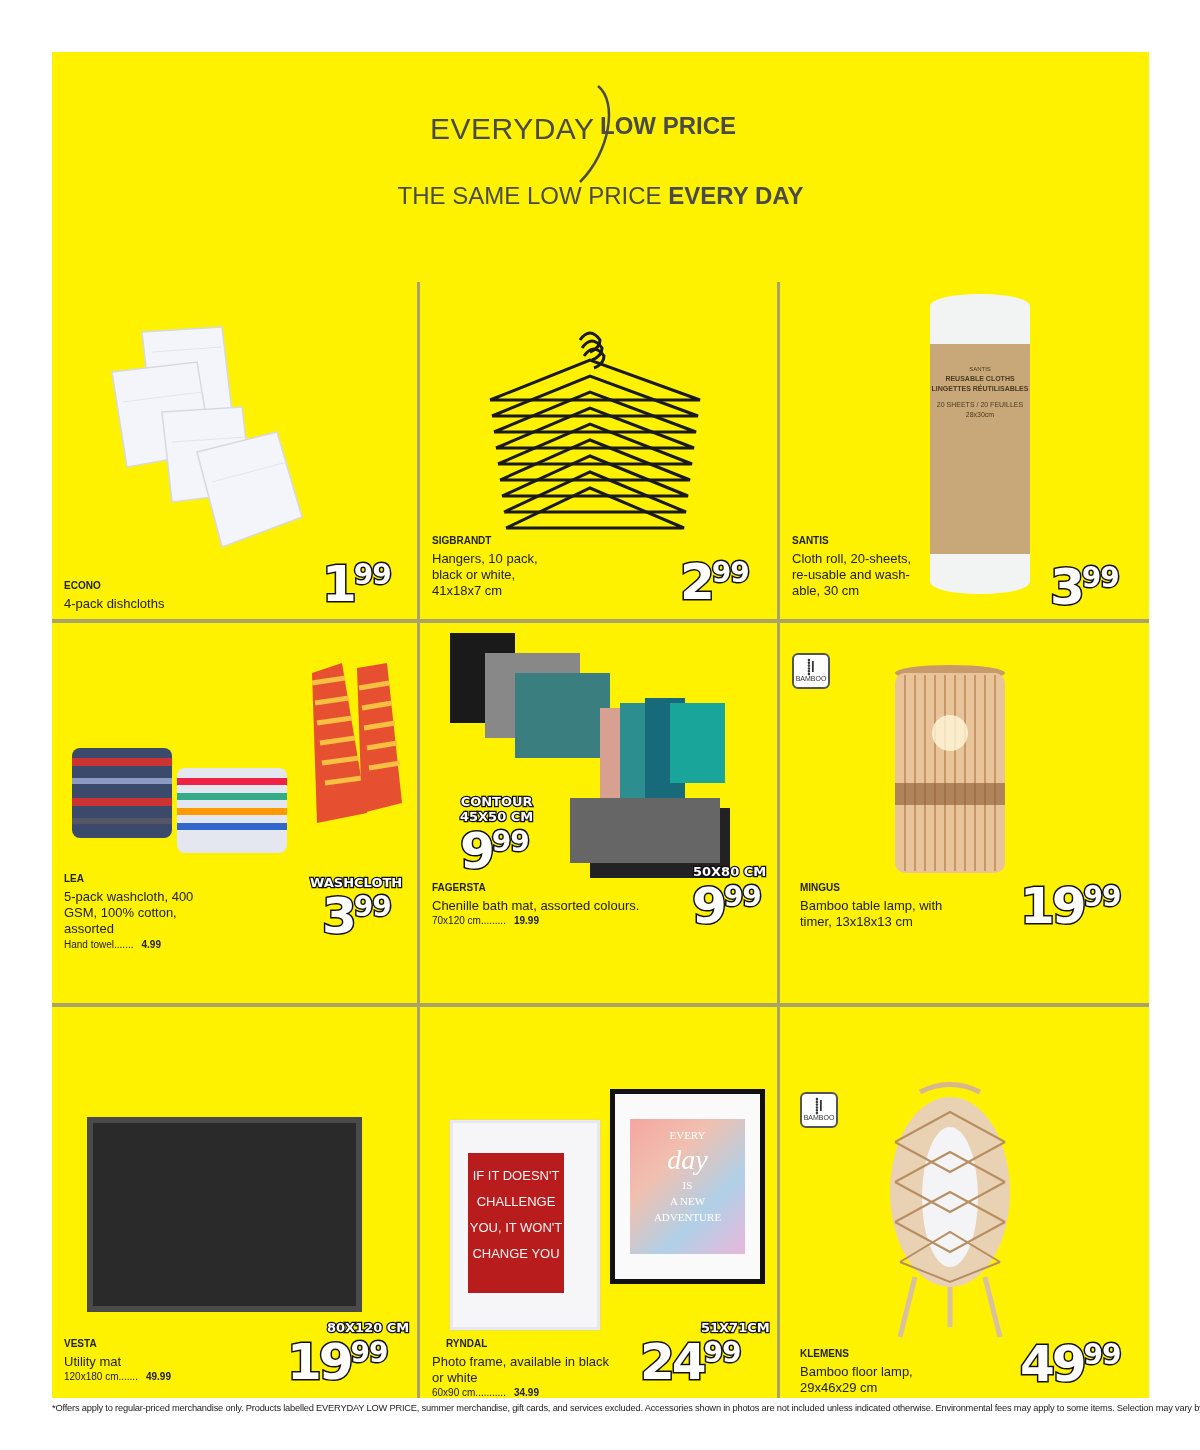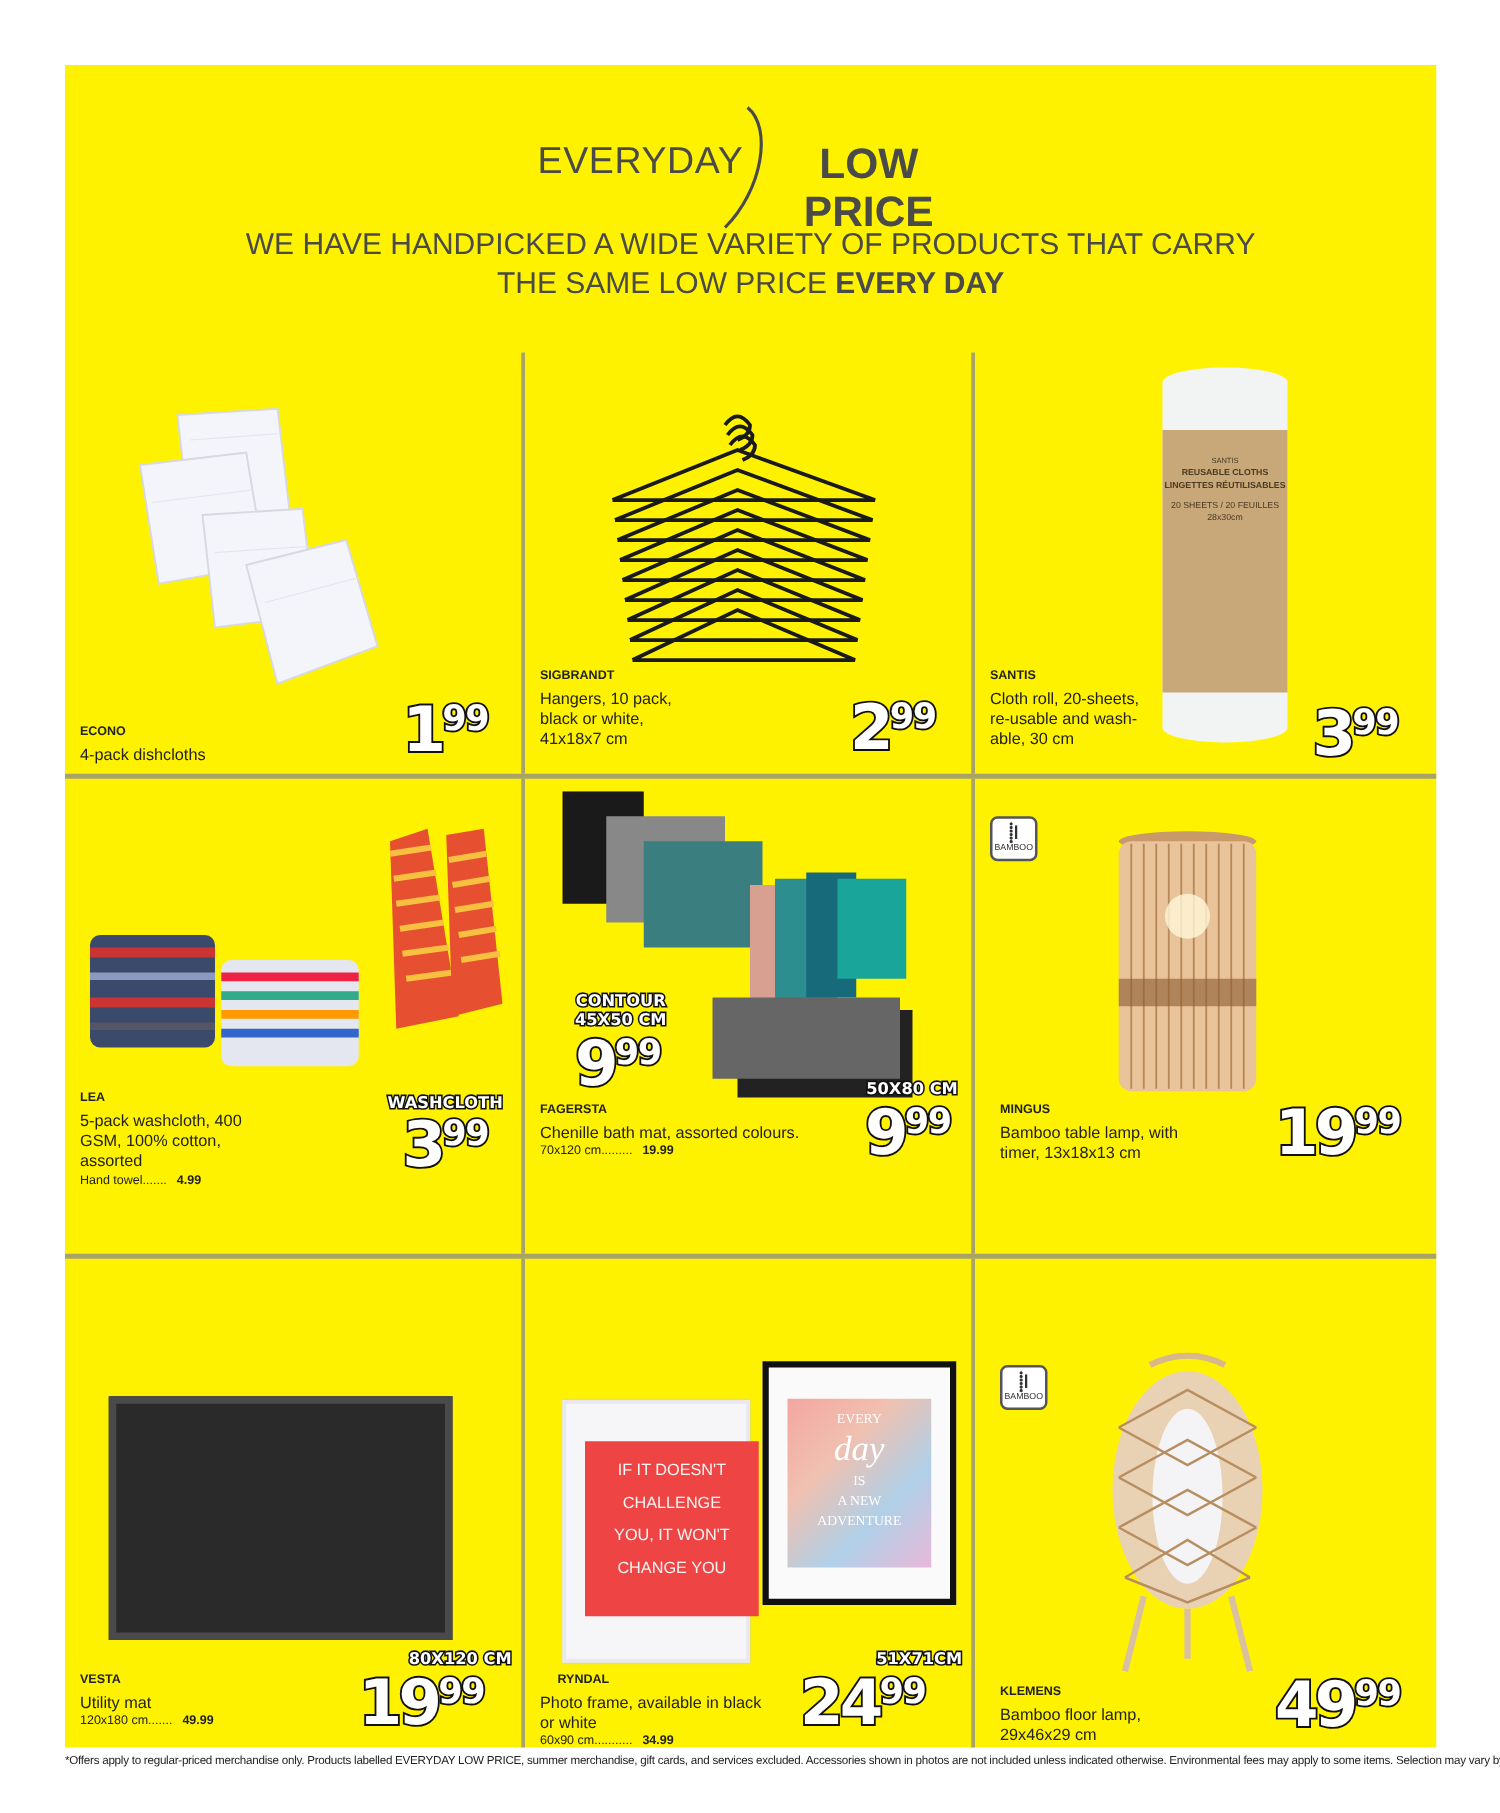--- a/index.html
+++ b/index.html
@@ -4,21 +4,21 @@
 <style>
   * { box-sizing: border-box; margin: 0; padding: 0; }
   html, body { width: 1200px; height: 1450px; background: #ffffff; overflow: hidden; }
   body { position: relative; font-family: "Liberation Sans", sans-serif; color: #3d3d3d; }
 
   .flyer { position: absolute; left: 52px; top: 52px; width: 1097px; height: 1346px; background: #fff200; }
 
   .header { position: absolute; left: 0; top: 0; width: 100%; height: 230px; text-align: center; }
   .logo { position: absolute; left: 378px; top: 55px; width: 360px; height: 80px; }
   .logo .everyday { position: absolute; left: 0; top: 5px; font-size: 30px; letter-spacing: 0.5px; color: #4a4a48; font-weight: 400; }
-  .logo .lowprice { position: absolute; left: 170px; top: 5px; font-size: 34px; font-weight: 700; color: #4a4a48; }
+  .logo .lowprice { position: absolute; left: 170px; top: 5px; font-size: 24px; font-weight: 700; color: #4a4a48; }
   .logo svg { position: absolute; left: 130px; top: -25px; }
   .tagline { position: absolute; left: 0; top: 128px; width: 100%; font-size: 24px; line-height: 31px; color: #4a4a48; }
   .tagline b { font-weight: 700; }
 
   .grid { position: absolute; left: 0; top: 230px; width: 100%; height: 1116px; }
   .vline { position: absolute; width: 3px; background: #a8a468; }
   .hline { position: absolute; height: 4px; background: #a8a468; }
 
   .cell { position: absolute; }
   .prod-name { position: absolute; font-size: 10px; font-weight: 700; color: #222; }
@@ -47,21 +47,20 @@
 
   <div class="header">
     <div class="logo">
       <svg width="60" height="110" viewBox="0 0 60 110">
         <path d="M38 4 C58 20 50 70 20 100" stroke="#4a4a48" stroke-width="2.5" fill="none"></path>
       </svg>
       <span class="everyday">EVERYDAY</span>
       <span class="lowprice">LOW PRICE</span>
     </div>
     <div class="tagline">
-      <div>WE HAVE HANDPICKED A WIDE VARIETY OF PRODUCTS THAT CARRY</div>
       <div><span>THE SAME LOW PRICE </span><b>EVERY DAY</b></div>
     </div>
   </div>
 
   <div class="grid">
 
     <div class="vline" style="left:365px; top:0; height:337px;"></div>
     <div class="vline" style="left:725px; top:0; height:337px;"></div>
     <div class="hline" style="left:0; top:337px; width:1097px;"></div>
     <div class="vline" style="left:365px; top:341px; height:380px;"></div>
@@ -239,21 +238,21 @@
       <div class="prod-desc" style="left:12px; top:347px;">Utility mat</div>
       <div class="prod-sub" style="left:12px; top:364px;"><span>120x180 cm.......</span><b>49.99</b></div>
       <div class="pricetag" style="left:275px; top:313px;">80X120 CM</div>
       <div class="price" style="left:235px; top:330px;">
         <span class="whole">19</span><span class="cents">99</span>
       </div>
     </div>
 
     <div class="cell" style="left:368px; top:725px; width:357px; height:391px;">
       <div class="img" style="left:30px; top:113px; width:150px; height:210px; background:#f6f6f8; border:3px solid #e8e8ee; box-shadow:0 0 2px #ccc;">
-        <div style="position:absolute; left:15px; top:30px; width:139px; height:140px; background:#ef4444; color:#f4f4f4; font-size:13px; line-height:26px; text-align:center; padding-top:10px; font-family:'Liberation Sans Narrow','Liberation Sans',sans-serif;">
+        <div style="position:absolute; left:15px; top:30px; width:96px; height:140px; background:#b91c1c; color:#f4f4f4; font-size:13px; line-height:26px; text-align:center; padding-top:10px; font-family:'Liberation Sans Narrow','Liberation Sans',sans-serif;">
           <div>IF IT DOESN'T</div>
             <div>CHALLENGE</div>
           <div>YOU, IT WON'T</div>
             <div>CHANGE YOU</div>
         </div>
       </div>
       <div class="img" style="left:190px; top:82px; width:155px; height:195px; background:#fafafa; border:5px solid #111;">
         <div style="position:absolute; left:15px; top:25px; width:115px; height:135px; background:linear-gradient(135deg,#f4a6a0,#f0c0b0,#b0d0e8,#e8b8d8); color:#fff; font-family:'Liberation Serif',serif; font-size:11px; line-height:16px; text-align:center; padding-top:8px;">
           <div>EVERY</div>
           <div style="font-size:28px; font-style:italic; line-height:34px;">day</div>

